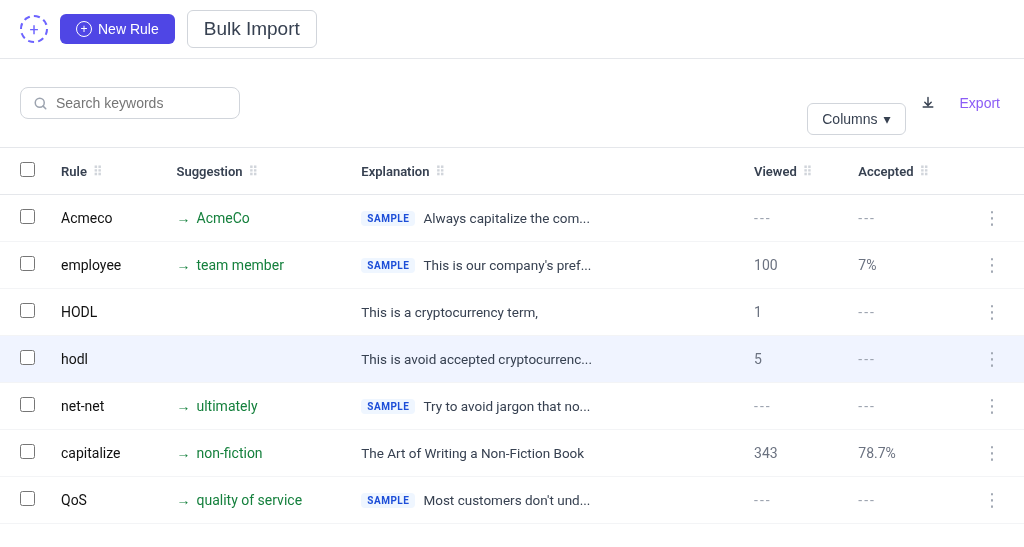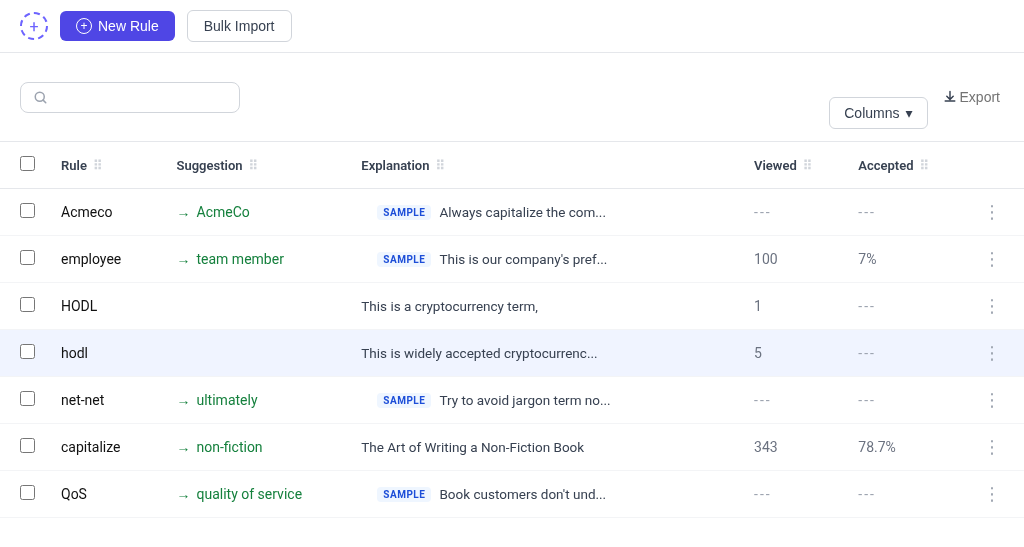--- a/index.html
+++ b/index.html
@@ -62,21 +62,21 @@
     }
     .btn-bulk-import {
       display: flex;
       align-items: center;
       gap: 6px;
       background: #fff;
       color: #374151;
       border: 1.5px solid #d1d5db;
       border-radius: 6px;
       padding: 7px 16px;
-      font-size: 14px;
+      font-size: 19px;
       font-weight: 500;
       cursor: pointer;
     }
 
     
     .toolbar {
       display: flex;
       align-items: center;
       justify-content: space-between;
       padding: 12px 20px;
@@ -118,23 +118,23 @@
       border: 1.5px solid #d1d5db;
       border-radius: 6px;
       padding: 7px 14px;
       font-size: 14px;
       cursor: pointer;
       margin-top: 32px;
     }
     .btn-export {
       display: flex;
       align-items: center;
-      gap: 2px;
+      gap: 24px;
       background: #fff;
-      color: #737373;
+      color: #8b5cf6;
       border: none;
       padding: 7px 4px;
       font-size: 14px;
       cursor: pointer;
     }
 
     
     .table-container {
       overflow-x: auto;
     }
@@ -216,21 +216,20 @@
     .sample-badge {
       background: #eff6ff;
       color: #1d4ed8;
       font-size: 10px;
       font-weight: 700;
       letter-spacing: 0.05em;
       padding: 2px 6px;
       border-radius: 4px;
       white-space: nowrap;
       text-transform: uppercase;
-      margin-left: 16px;
     }
     .explanation-text {
       color: #374151;
       font-size: 13.5px;
     }
     .viewed-cell, .accepted-cell {
       color: #6b7280;
       min-width: 80px;
     }
     .dash {
@@ -274,20 +273,21 @@
     <span>Bulk Import</span>
   </button>
 </div>
 
 <div class="toolbar">
   <div class="search-wrapper">
     <svg class="search-icon-svg" width="15" height="15" viewBox="0 0 20 20" fill="none">
       <circle cx="9" cy="9" r="6" stroke="#9ca3af" stroke-width="2"></circle>
       <path d="M13.5 13.5L17 17" stroke="#9ca3af" stroke-width="2" stroke-linecap="round"></path>
     </svg>
+    <input type="text" placeholder="Search keywords" style="">
   </div>
   <div class="toolbar-right">
     <button class="btn-columns">
       <span>Columns</span>
       <span>▾</span>
     </button>
     <button class="btn-export">
       <svg width="16" height="16" viewBox="0 0 20 20" fill="none">
         <path d="M10 3v10M6 9l4 4 4-4M4 15h12" stroke="#374151" stroke-width="1.8" stroke-linecap="round" stroke-linejoin="round"></path>
       </svg>
@@ -387,40 +387,40 @@
           <td class="viewed-cell">1</td>
           <td class="accepted-cell"><span class="dash">---</span></td>
           <td class="actions-cell"><button class="dots-btn">⋮</button></td>
         </tr>
         <tr class="highlighted">
           <td class="checkbox-cell"><input type="checkbox" style=""></td>
           <td class="rule-cell">hodl</td>
           <td class="suggestion-cell"></td>
           <td class="explanation-cell">
             <div class="explanation-inner">
-              <span class="explanation-text">This is widely accepted cryptocurrenc...</span>
+              <span class="explanation-text">This is avoid accepted cryptocurrenc...</span>
             </div>
           </td>
           <td class="viewed-cell">5</td>
           <td class="accepted-cell"><span class="dash">---</span></td>
           <td class="actions-cell"><button class="dots-btn">⋮</button></td>
         </tr>
         <tr>
           <td class="checkbox-cell"><input type="checkbox" style=""></td>
           <td class="rule-cell">net-net</td>
           <td class="suggestion-cell">
             <div class="suggestion-inner">
               <span class="arrow-icon">→</span>
               <span>ultimately</span>
             </div>
           </td>
           <td class="explanation-cell">
             <div class="explanation-inner">
               <span class="sample-badge">SAMPLE</span>
-              <span class="explanation-text">Try to avoid jargon term no...</span>
+              <span class="explanation-text">Try to avoid jargon that no...</span>
             </div>
           </td>
           <td class="viewed-cell"><span class="dash">---</span></td>
           <td class="accepted-cell"><span class="dash">---</span></td>
           <td class="actions-cell"><button class="dots-btn">⋮</button></td>
         </tr>
         <tr>
           <td class="checkbox-cell"><input type="checkbox" style=""></td>
           <td class="rule-cell">capitalize</td>
           <td class="suggestion-cell">
@@ -443,21 +443,21 @@
           <td class="rule-cell">QoS</td>
           <td class="suggestion-cell">
             <div class="suggestion-inner">
               <span class="arrow-icon">→</span>
               <span>quality of service</span>
             </div>
           </td>
           <td class="explanation-cell">
             <div class="explanation-inner">
               <span class="sample-badge">SAMPLE</span>
-              <span class="explanation-text">Book customers don't und...</span>
+              <span class="explanation-text">Most customers don't und...</span>
             </div>
           </td>
           <td class="viewed-cell"><span class="dash">---</span></td>
           <td class="accepted-cell"><span class="dash">---</span></td>
           <td class="actions-cell"><button class="dots-btn">⋮</button></td>
         </tr>
       </tbody>
   </table>
 </div>
 

